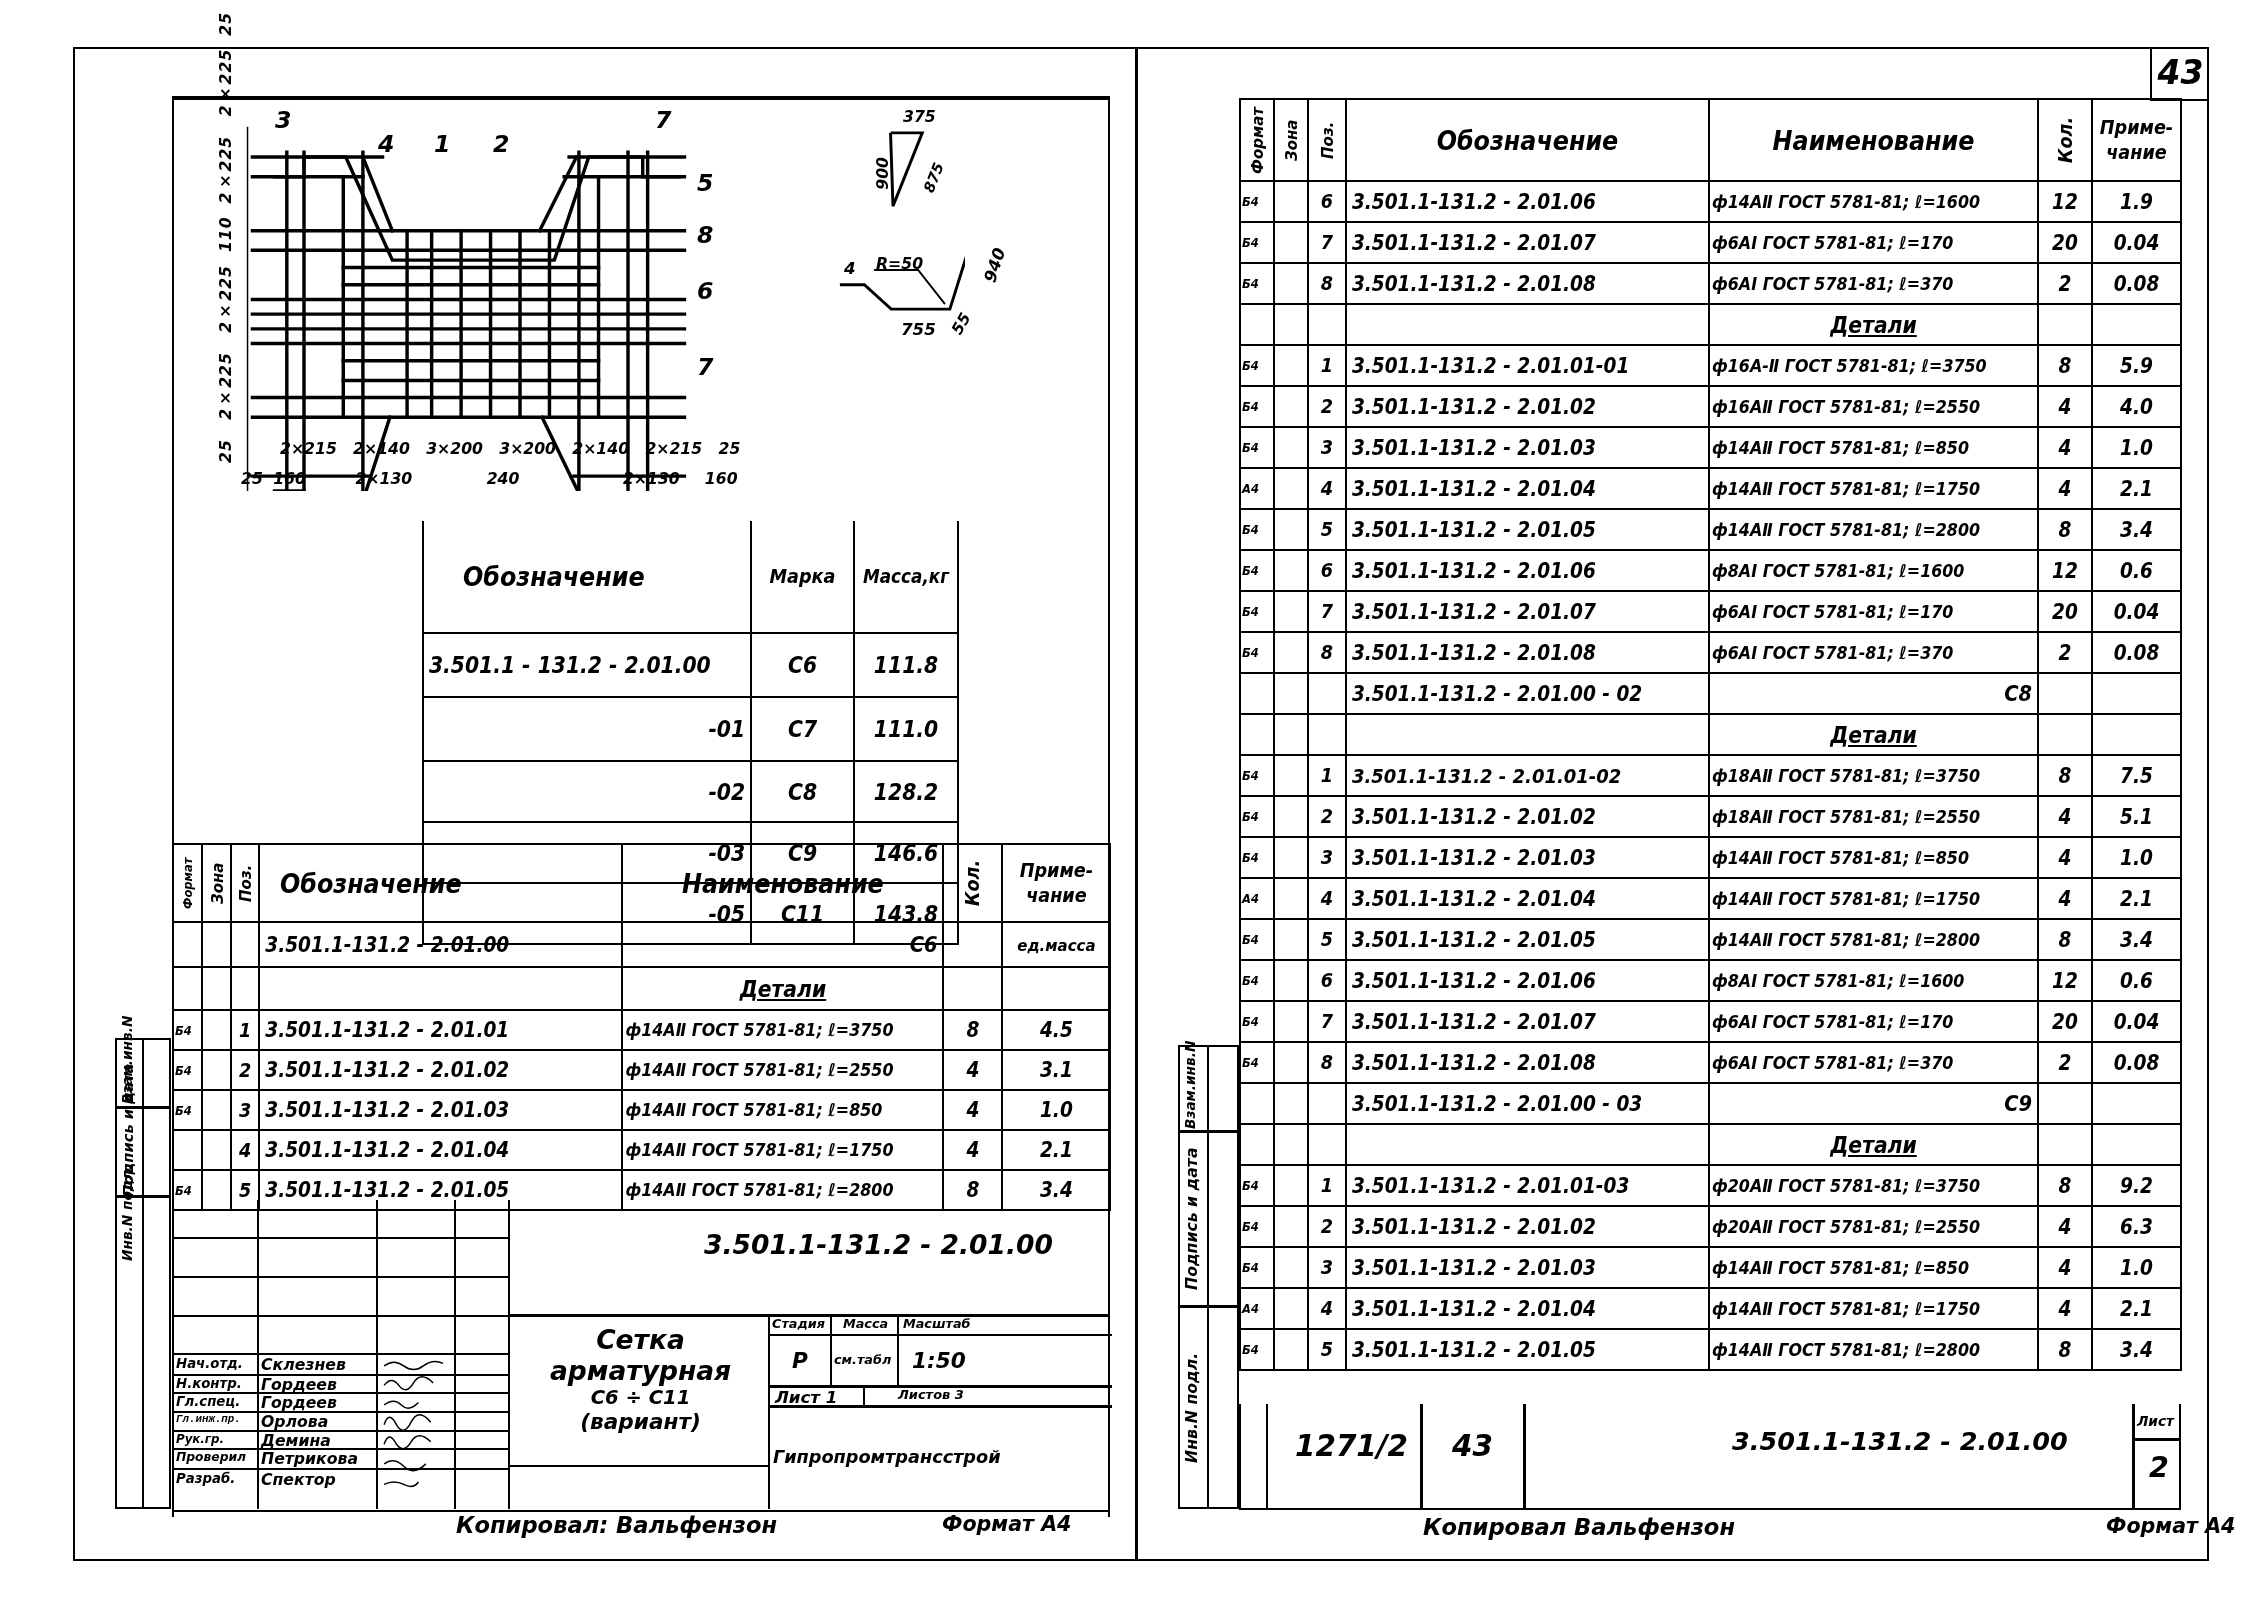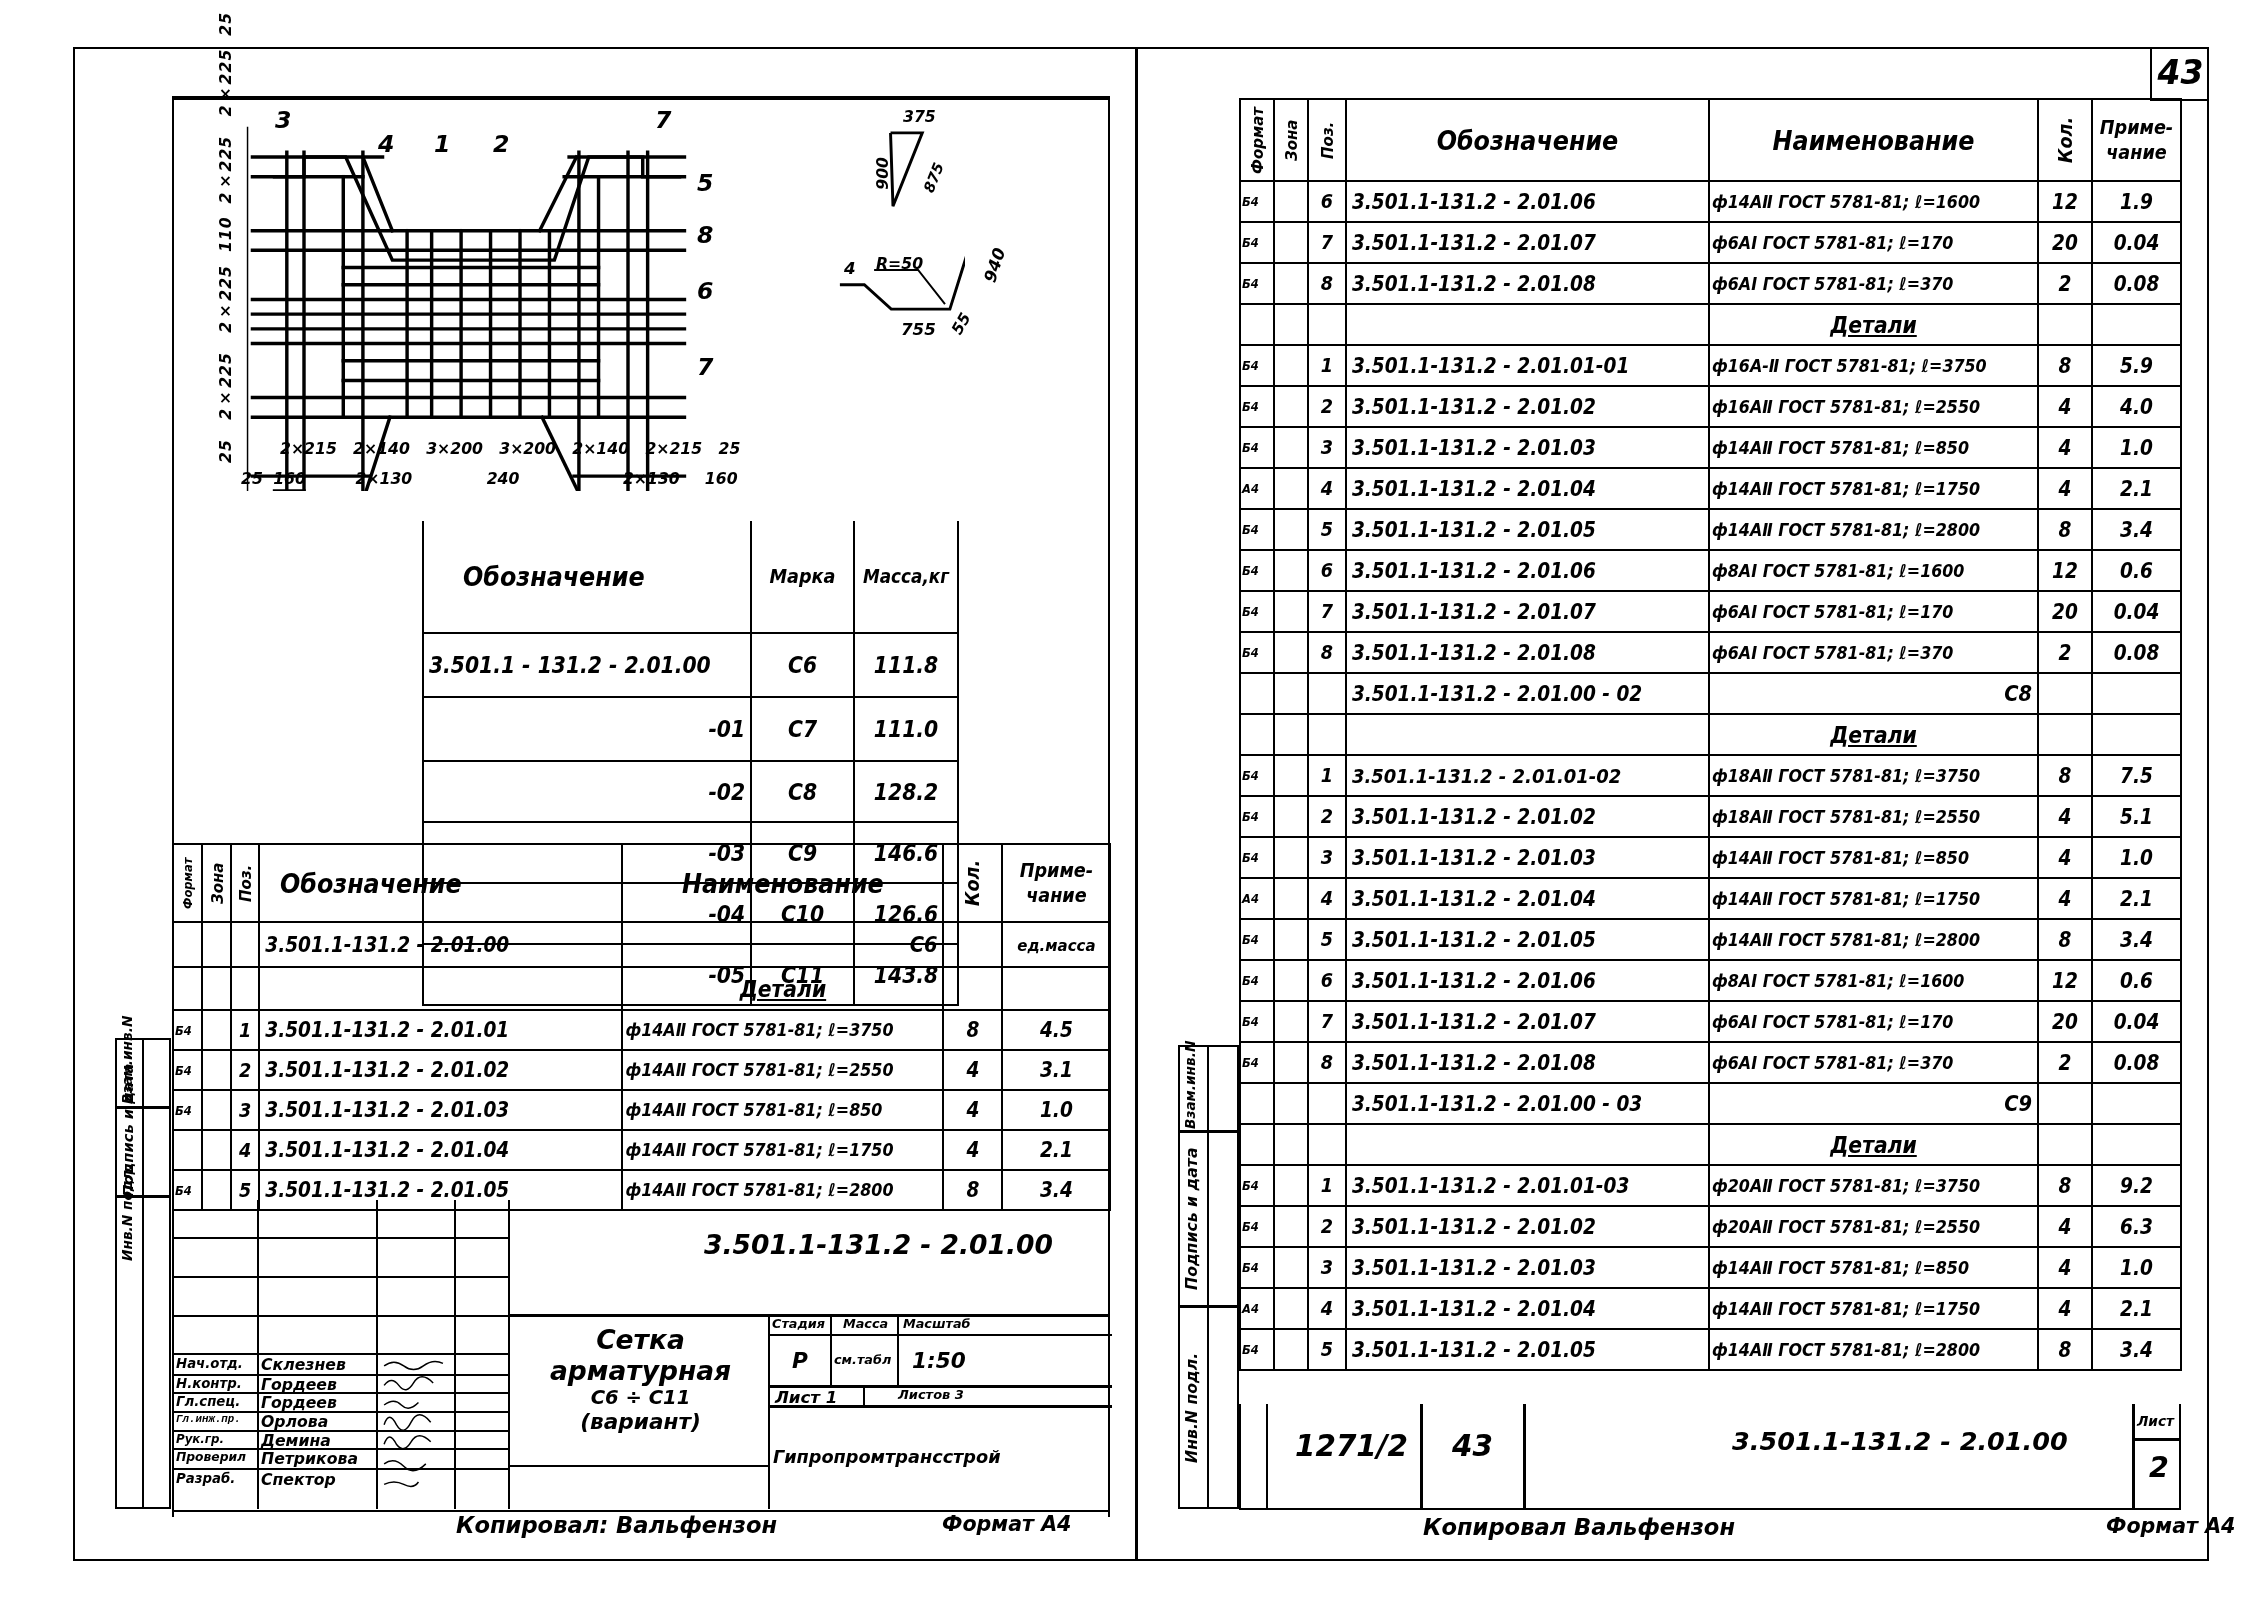--- a/index.html
+++ b/index.html
@@ -166,25 +166,20 @@
       <td class="r" style="font-size:22.6px;">-02</td>
       <td class="c" style="font-size:22.6px;">С8</td>
       <td class="c" style="font-size:22.6px;margin-top:13px;">128.2</td>
     </tr>
     <tr style="height:61px;">
       <td class="r" style="font-size:22.6px;">-03</td>
       <td class="c" style="font-size:22.6px;">С9</td>
       <td class="c" style="font-size:22.6px;">146.6</td>
     </tr>
     <tr style="height:61px;">
-      <td class="r" style="font-size:22.6px;">-04</td>
-      <td class="c" style="font-size:22.6px;">С10</td>
-      <td class="c" style="font-size:22.6px;">126.6</td>
-    </tr>
-    <tr style="height:61px;">
       <td class="r" style="font-size:22.6px;">-05</td>
       <td class="c" style="font-size:22.6px;">С11</td>
       <td class="c" style="font-size:22.6px;">143.8</td>
     </tr>
   </tbody>
     </table>
 
   <table style="left:172px;top:843px;width:938px;">
     <colgroup>
       <col style="width:28.5px">

